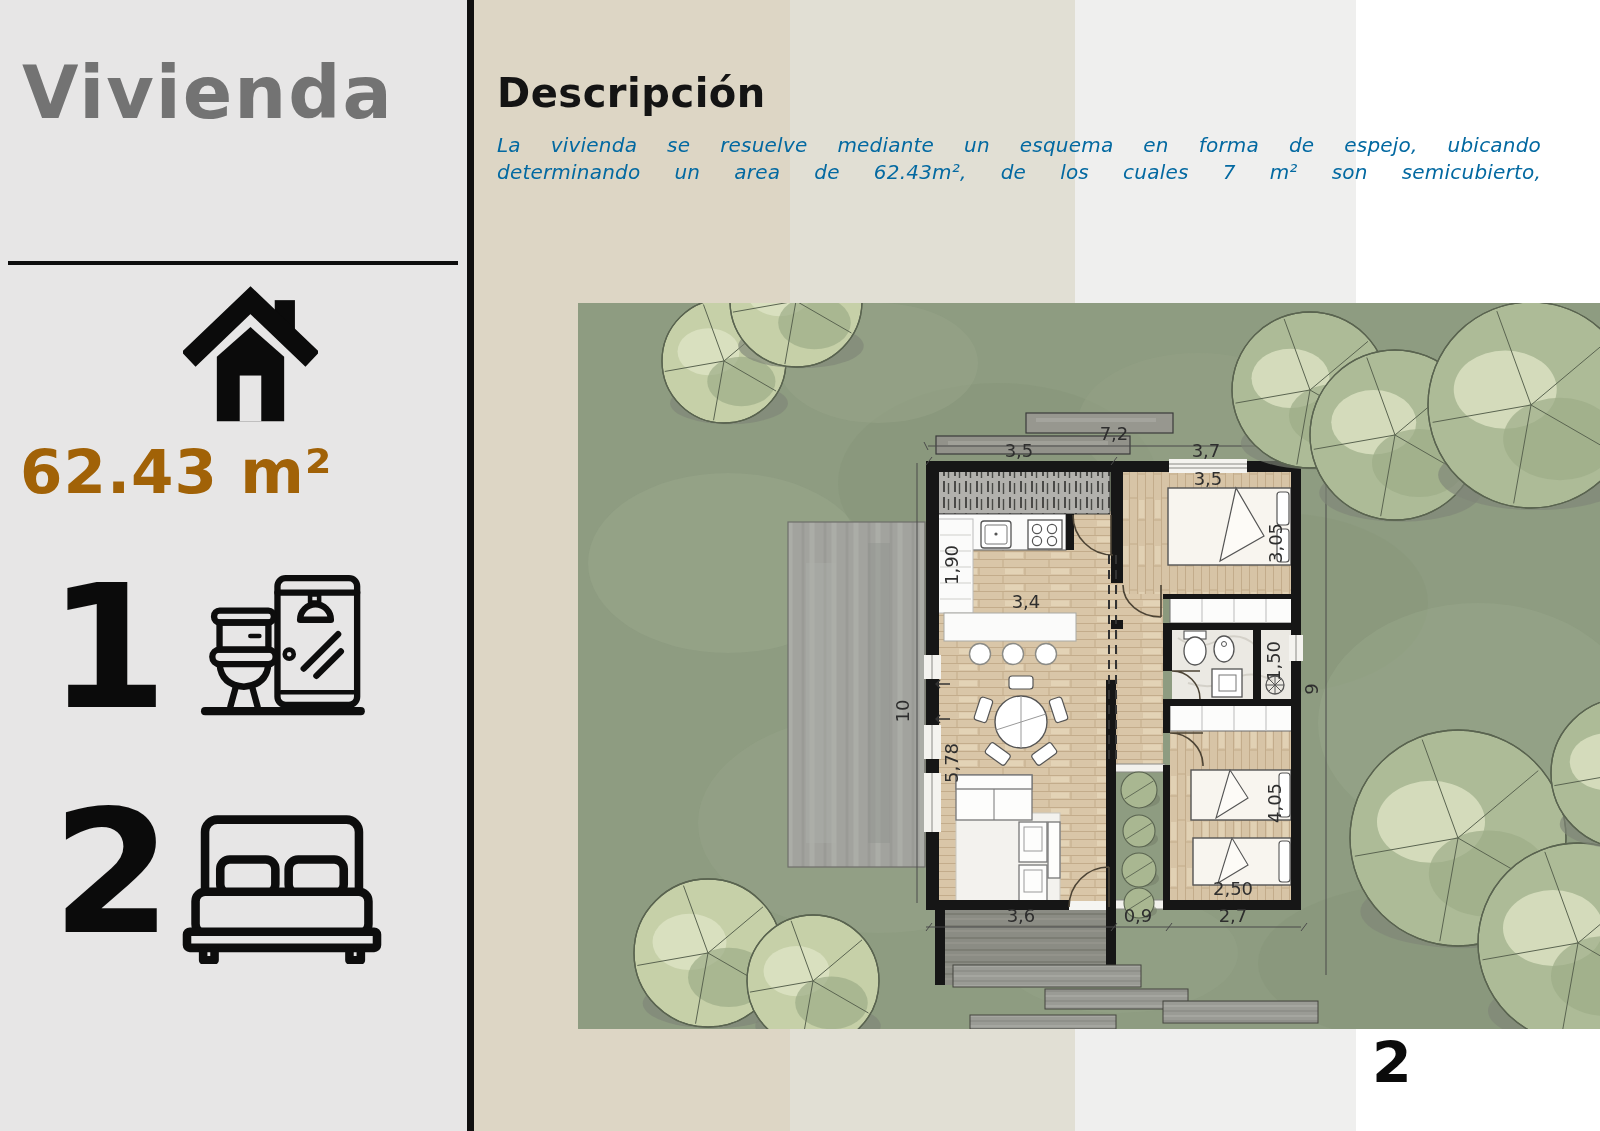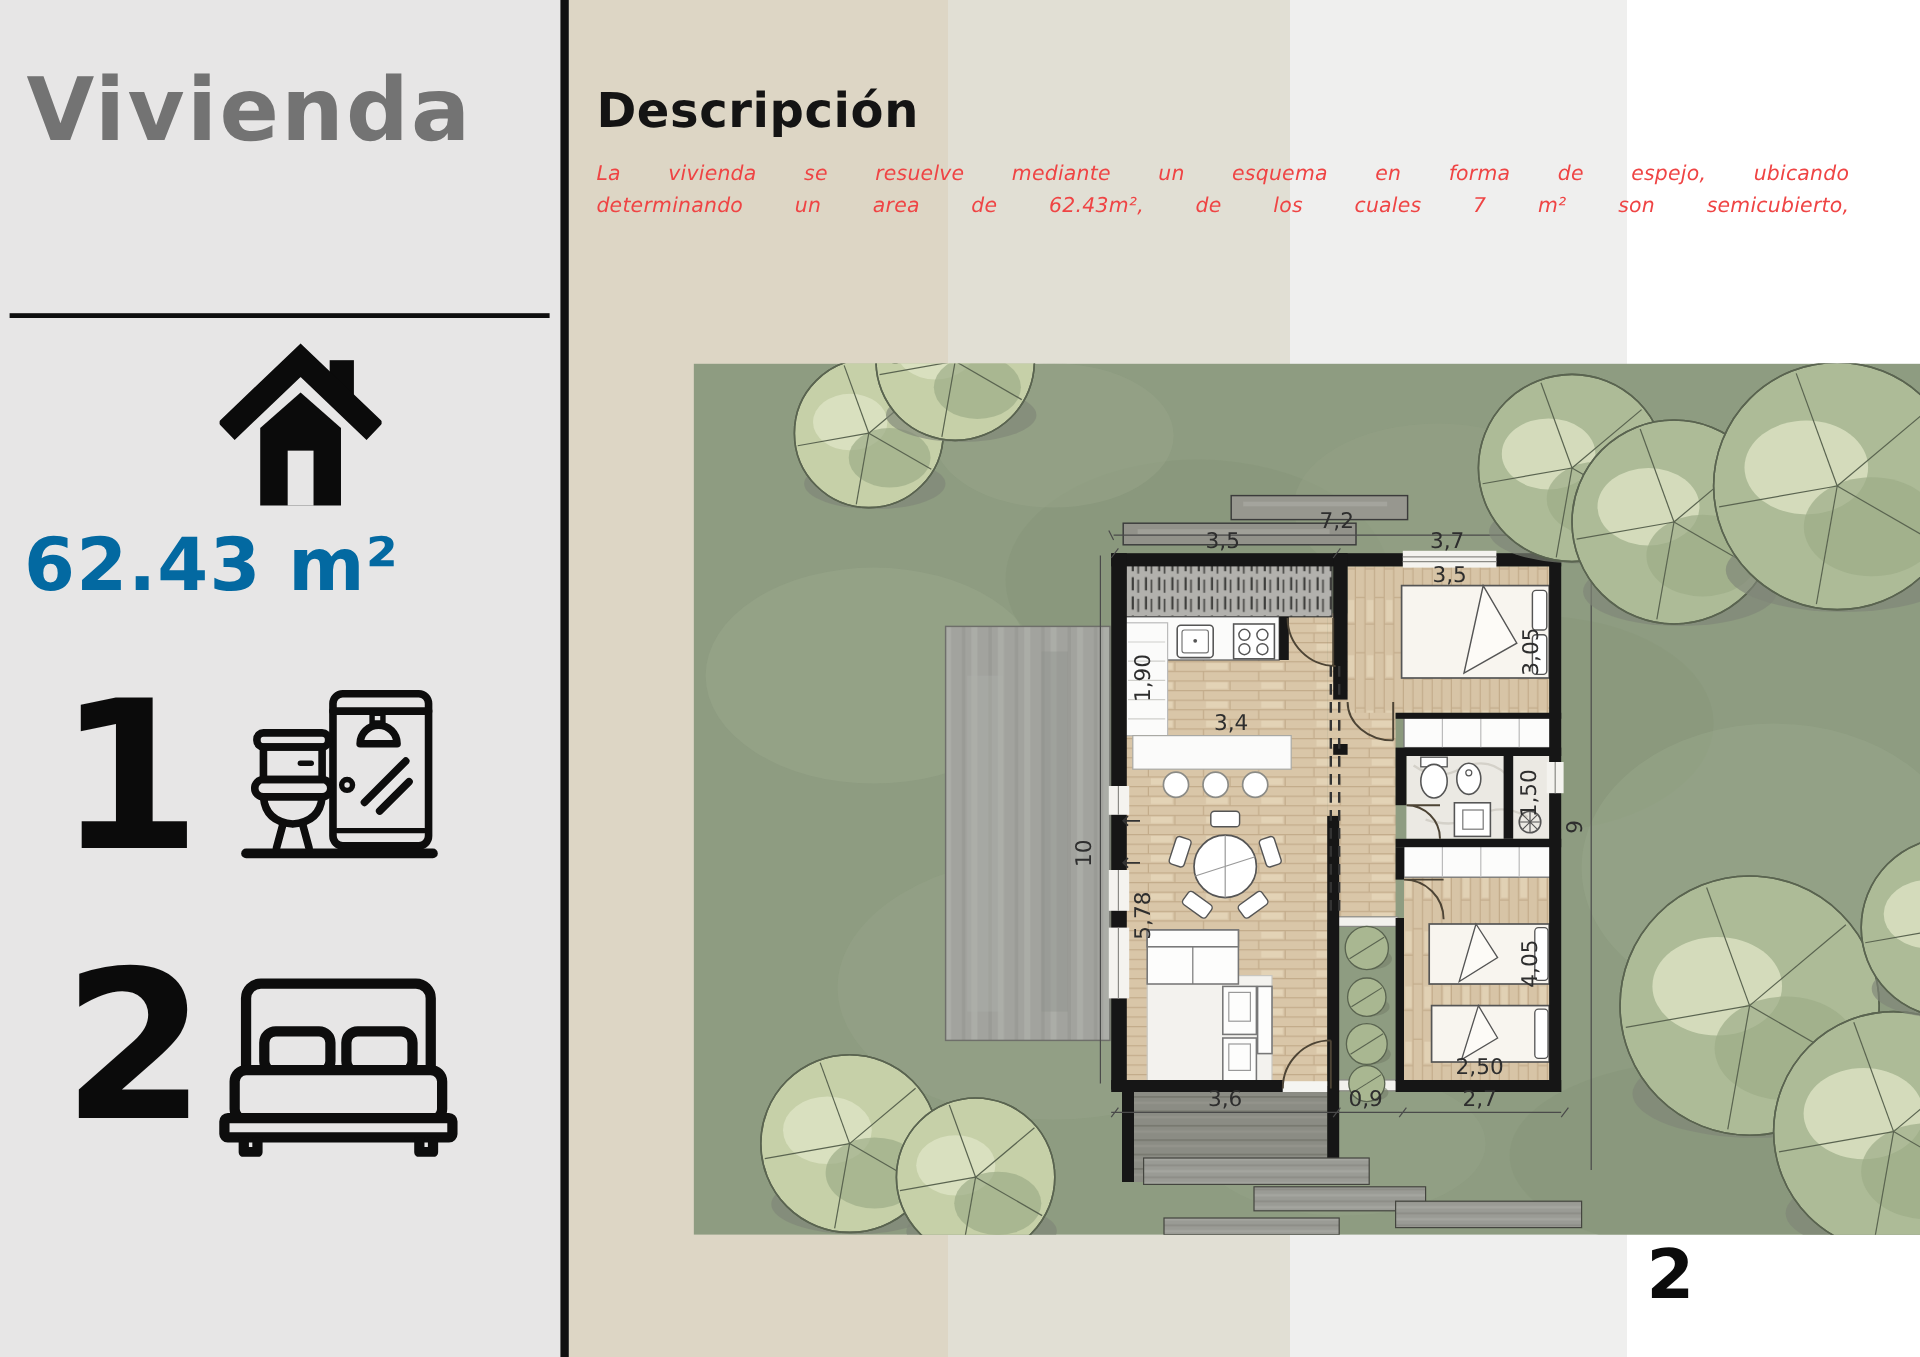--- a/index.html
+++ b/index.html
@@ -9,30 +9,30 @@
   #stripe-1{left:474px;width:316px;background:#ddd6c5;}
   #stripe-2{left:790px;width:285px;background:#e1dfd4;}
   #stripe-3{left:1075px;width:281px;background:#efefee;}
   #stripe-4{left:1356px;width:244px;background:#ffffff;}
   #left-panel{position:absolute;left:0;top:0;width:467px;height:100%;background:#e7e6e6;}
   #divider{position:absolute;left:467px;top:0;width:7px;height:100%;background:#101010;}
   #title{position:absolute;left:22px;top:50px;font-size:73px;font-weight:bold;color:#737373;letter-spacing:2px;}
   #subtitle{position:absolute;left:26px;top:144px;font-size:57px;font-weight:bold;color:#0e0e0e;}
   #rule{position:absolute;left:8px;top:261px;width:450px;height:4px;background:#0e0e0e;}
   #house-ic{position:absolute;left:183px;top:284px;}
-  #area-text{position:absolute;left:20px;top:436px;font-size:61px;font-weight:bold;color:#0369a1;letter-spacing:1px;}
+  #area-text{position:absolute;left:20px;top:436px;font-size:61px;font-weight:bold;color:#a16207;letter-spacing:1px;}
   .bignum{position:absolute;font-size:172px;font-weight:bold;color:#0b0b0b;line-height:0.85;}
   #bath-num{left:48px;top:575px;}
   #bed-num{left:52px;top:800px;}
   #bath-ic{position:absolute;left:196px;top:560px;}
   #bed-ic{position:absolute;left:178px;top:812px;}
   #desc{position:absolute;left:497px;top:70px;width:1044px;color:#141414;}
   #desc-h{font-size:40px;font-weight:bold;letter-spacing:.5px;margin:0 0 16px 0;}
-  .dline{font-style:italic;font-size:17px;line-height:27px;letter-spacing:.2px;
-         text-align:justify;text-align-last:justify;color:#ef4444;}
+  .dline{font-style:italic;font-size:20px;line-height:27px;letter-spacing:.2px;
+         text-align:justify;text-align-last:justify;color:#0369a1;}
   .dline.last{text-align-last:left;}
   #plan-wrap{position:absolute;left:531px;top:303px;width:1052px;height:746px;margin-left:47px;}
   #page-num{position:absolute;left:1372px;top:1030px;font-size:57px;font-weight:bold;color:#0b0b0b;}
   svg{display:block;}
   svg text{font-family:"DejaVu Sans","Liberation Sans",sans-serif;}
   .dim{font-size:18px;fill:#2e2e2e;}
 </style>
 </head>
 <body>
 

